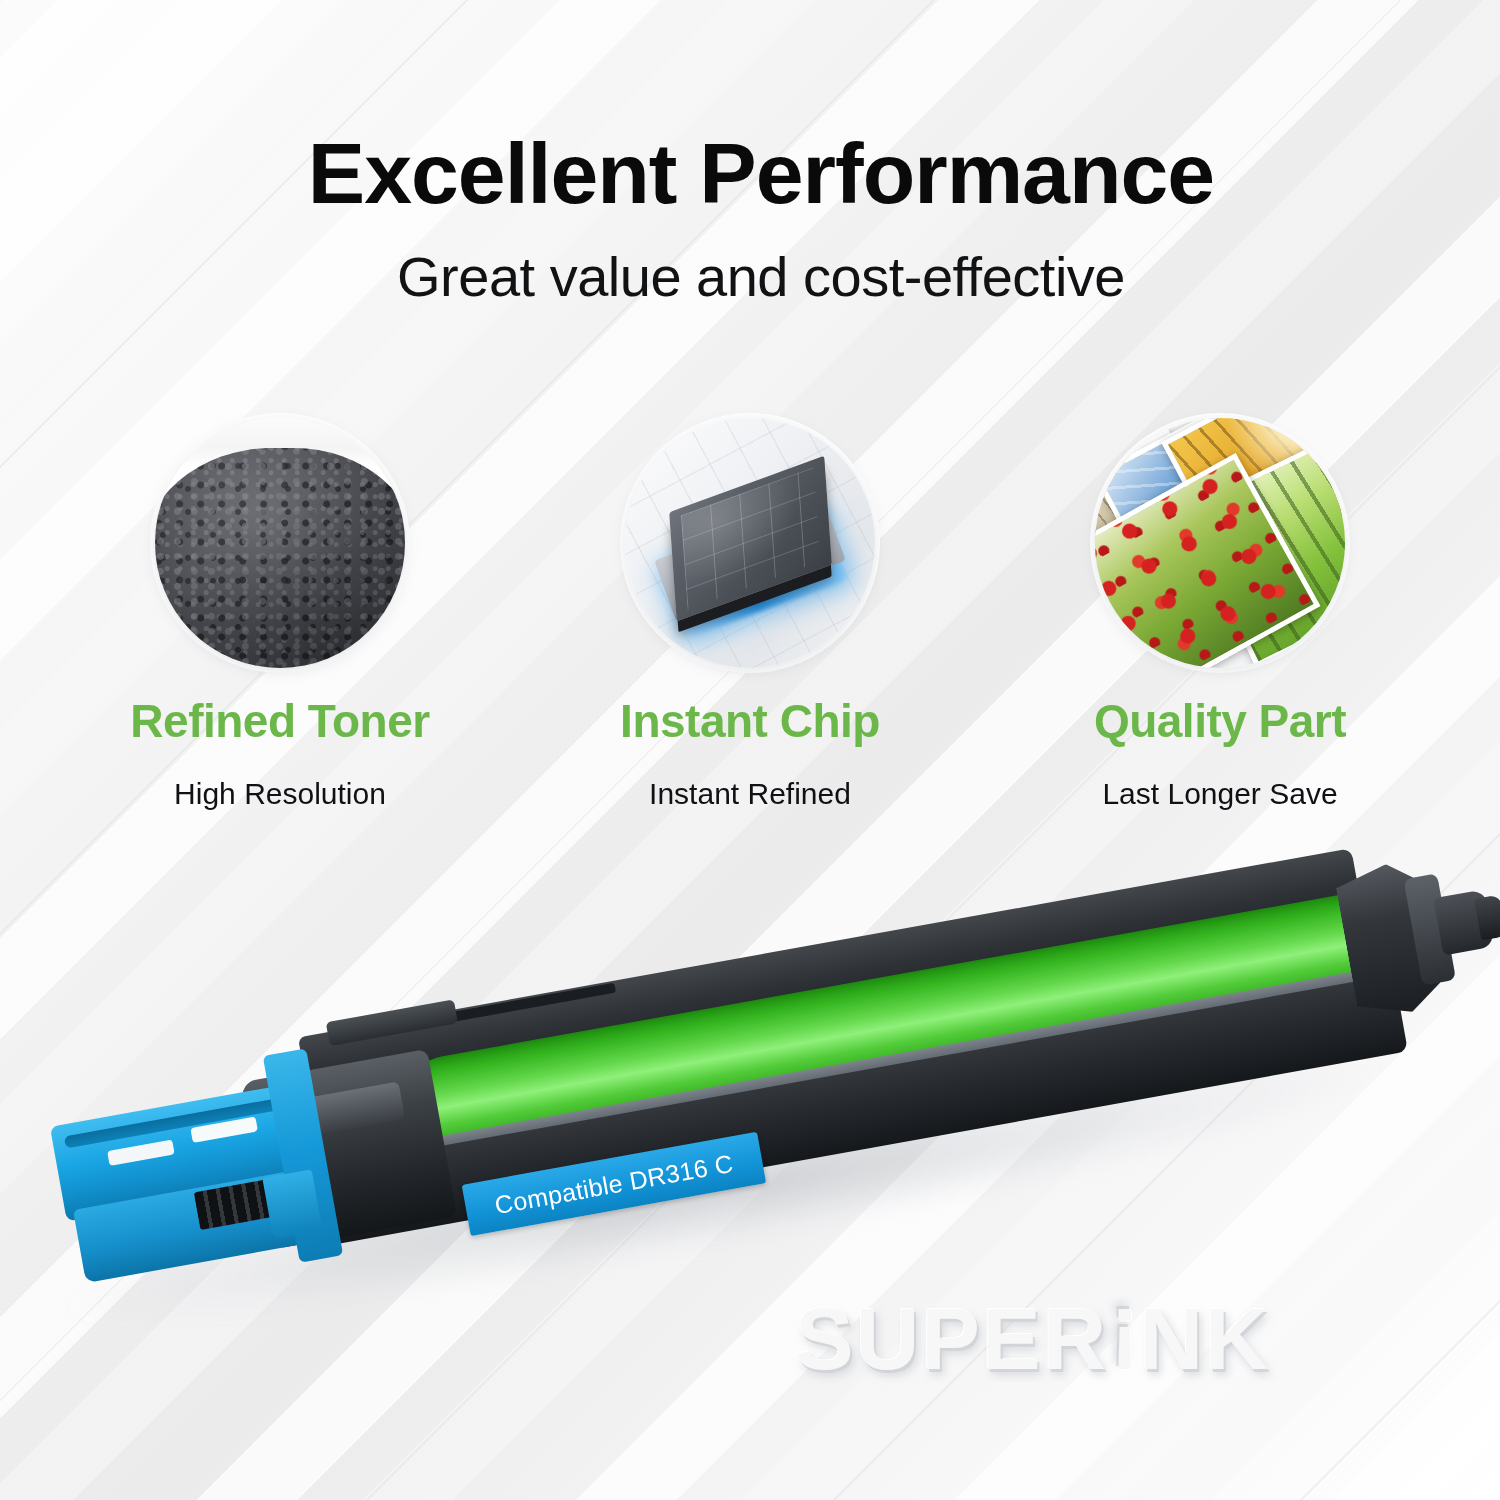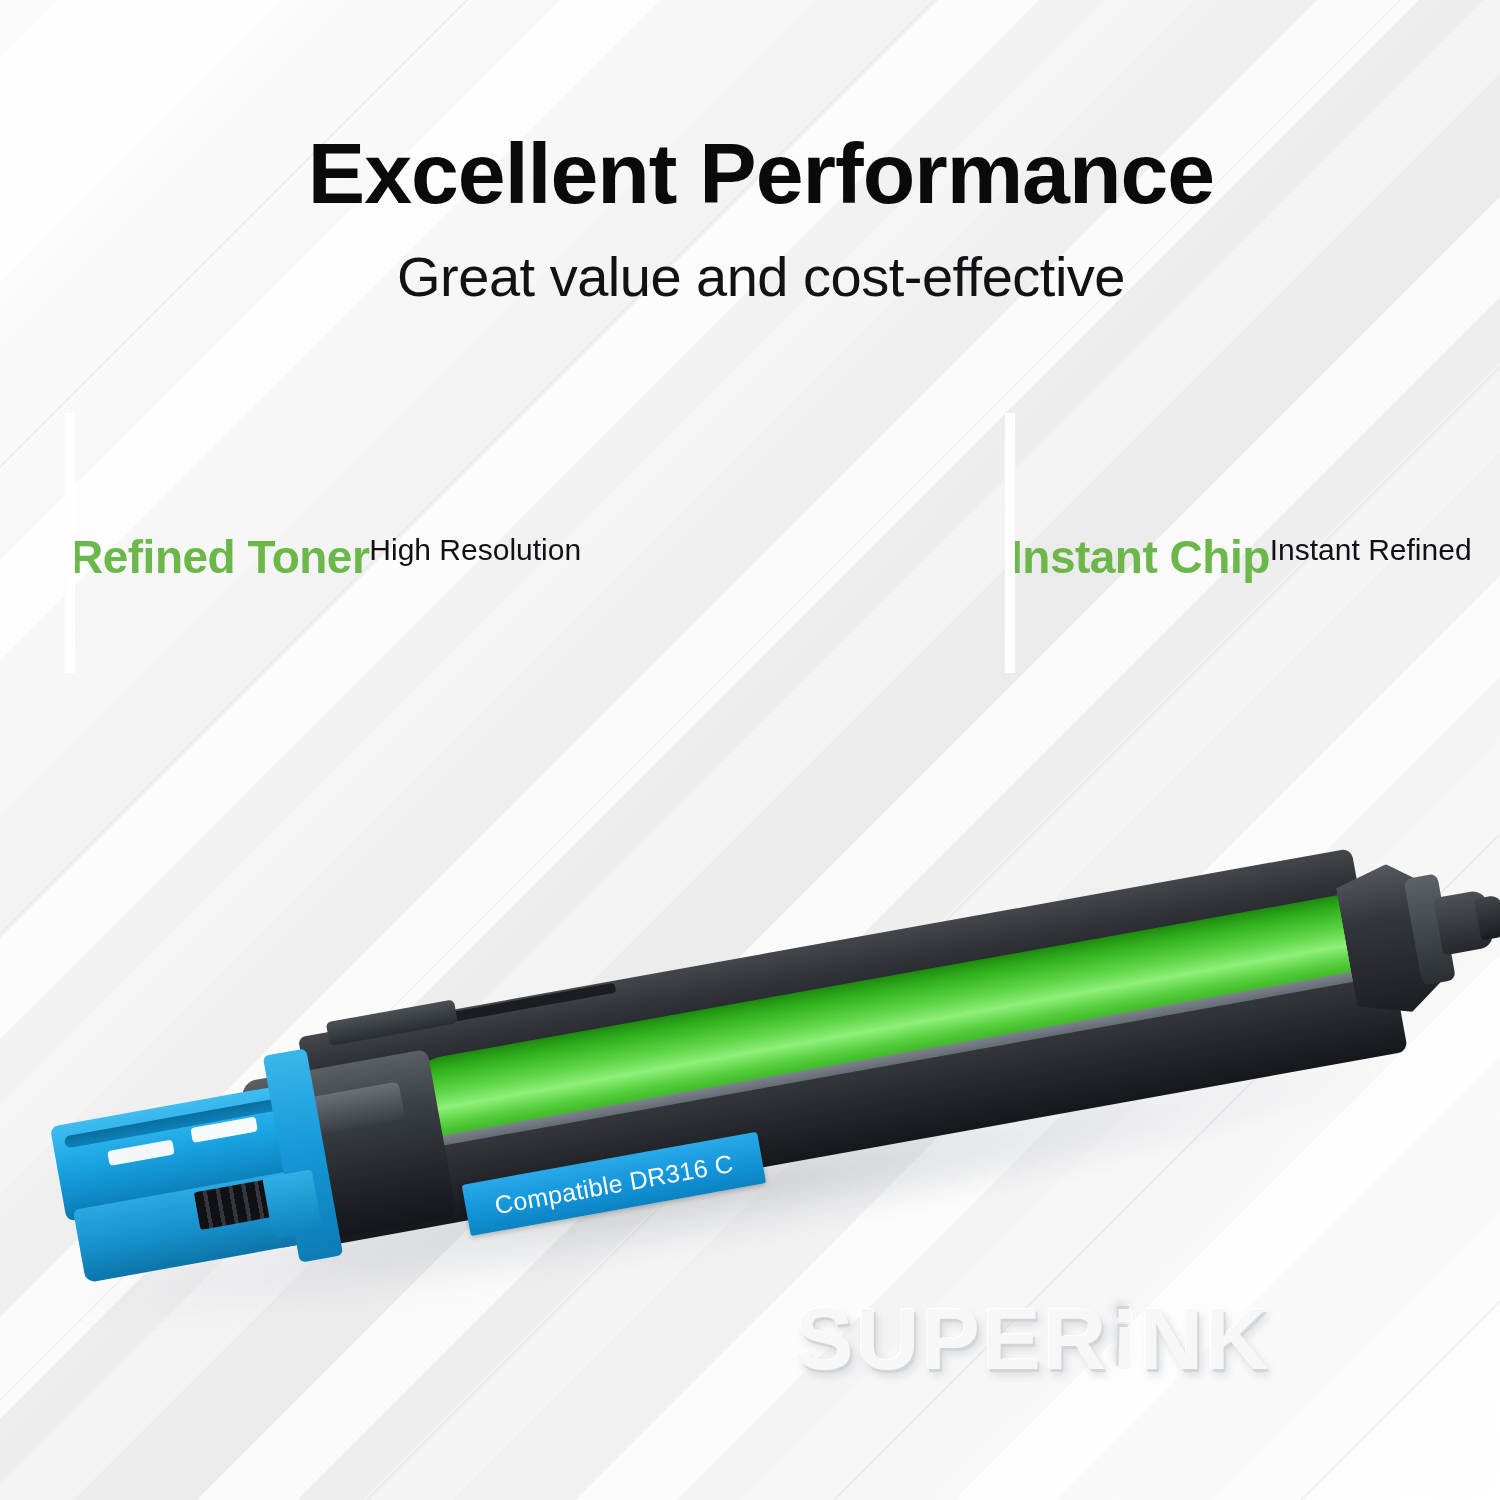--- a/index.html
+++ b/index.html
@@ -48,34 +48,34 @@
     margin-top:26px;
     font-size:56px; font-weight:normal; color:#111214;
     letter-spacing:-0.5px;
   }
 
   
   .features {
     position:absolute; top:418px; left:70px; width:1360px;
     display:flex; justify-content:space-between; z-index:5;
   }
-  .feature { width:420px; display:flex; flex-direction:row; align-items:center; }
+  .feature { width:420px; display:flex; flex-direction:column; align-items:center; }
   .circle {
     width:250px; height:250px; border-radius:50%;
     overflow:hidden; position:relative;
     background:#fff;
     box-shadow:0 3px 14px rgba(120,125,135,0.20), 0 0 0 5px #ffffff;
   }
   .f-title {
     margin-top:28px;
     font-size:46px; font-weight:bold; color:#6CB74A;
     letter-spacing:-0.5px; line-height:1.1; white-space:nowrap;
   }
   .f-sub {
-    margin-top:14px;
+    margin-top:30px;
     font-size:30px; font-weight:normal; color:#101114;
     white-space:nowrap;
   }
 
   
   .toner {
     position:absolute; left:-6%; top:12%; width:112%; height:96%;
     border-radius:48% 46% 50% 52%;
     background:
       radial-gradient(circle at 20% 22%, rgba(120,122,128,0.55) 0 3px, transparent 4px) 0 0/17px 15px,
@@ -378,20 +378,33 @@
         <div class="chip-board"></div>
         <div class="chip-glow"></div>
         <div class="chip-plate"></div>
         <div class="chip-body"></div>
       </div>
     </div>
     <div class="f-title">Instant Chip</div>
     <div class="f-sub">Instant Refined</div>
   </div>
 
+  <div class="feature">
+    <div class="circle">
+      <div class="collage">
+        <div class="ph ph-grass"></div>
+        <div class="ph ph-blue"></div>
+        <div class="ph ph-autumn"></div>
+        <div class="ph ph-bamboo"></div>
+        <div class="ph ph-poppy"></div>
+      </div>
+    </div>
+    <div class="f-title">Quality Part</div>
+    <div class="f-sub">Last Longer Save</div>
+  </div>
 
 </div>
 
 <div class="product">
   <div class="prod-shadow"></div>
 
   <div class="cart">
     <div class="housing-top"></div>
     <div class="housing-notch"></div>
 

